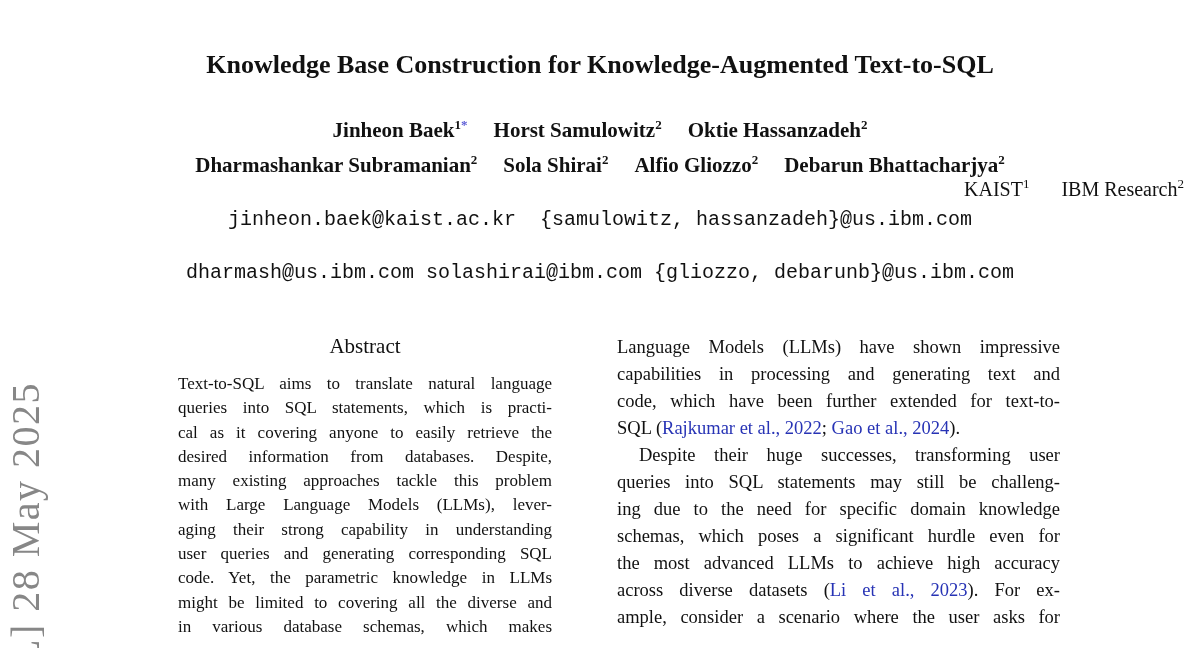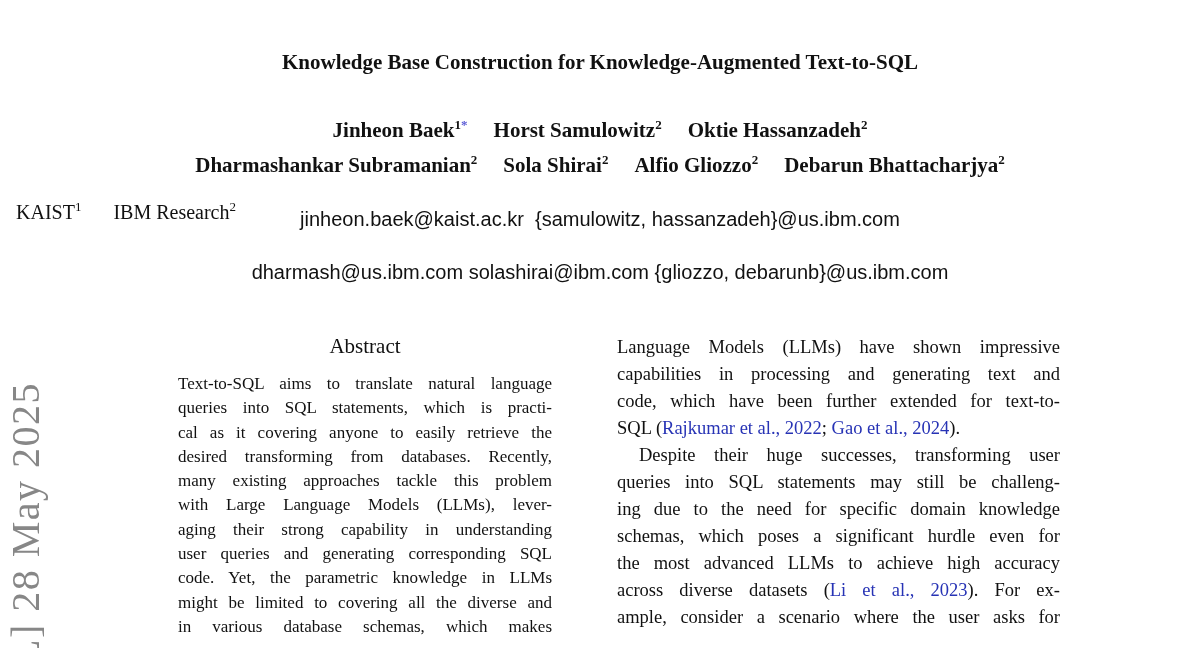--- a/index.html
+++ b/index.html
@@ -31,21 +31,21 @@
     white-space: nowrap;
     font-family: "Liberation Serif", serif;
   }
   .title {
     position: absolute;
     top: 50px;
     left: 0;
     width: 100%;
     text-align: center;
     font-weight: bold;
-    font-size: 21px;
+    font-size: 26px;
     font-family: Liberation Serif, serif;
   }
   .authors {
     position: absolute;
     top: 114px;
     left: 0;
     width: 100%;
     text-align: center;
   }
   .author-row { line-height: 33px; font-weight: bold; font-size: 21px; }
@@ -55,33 +55,32 @@
     position: relative;
     top: -8px;
     font-weight: bold;
   }
   .sup.mark { color: var(--mark); }
   .affils {
     position: absolute;
     top: 178px;
     left: 0;
     width: 100%;
-    text-align: left;
+    text-align: right;
     font-size: 20px;
     font-weight: normal;
-    margin-top: 23px;
   }
   .affil { margin: 0 16px; white-space: nowrap; }
   .affil .sup { font-weight: normal; }
   .email {
     position: absolute;
     left: 0;
     width: 100%;
     text-align: center;
-    font-family: Liberation Sans, sans-serif;
+    font-family: Liberation Mono, monospace;
     font-size: 20px;
     white-space: pre;
     letter-spacing: 0;
   }
   .email.e1 { top: 208px; }
   .email.e2 { top: 237px; margin-top: 24px; }
   .abs-head {
     position: absolute;
     left: 178px;
     width: 374px;
@@ -131,21 +130,21 @@
 
   <div class="email e1">jinheon.baek@kaist.ac.kr  {samulowitz, hassanzadeh}@us.ibm.com</div>
   <div class="email e2">dharmash@us.ibm.com solashirai@ibm.com {gliozzo, debarunb}@us.ibm.com</div>
 
   <div class="abs-head">Abstract</div>
 
   <div class="col" id="abs-body">
       <div class="tl j">Text-to-SQL aims to translate natural language</div>
       <div class="tl j">queries into SQL statements, which is practi-</div>
       <div class="tl j">cal as it covering anyone to easily retrieve the</div>
-      <div class="tl j">desired transforming from databases. Recently,</div>
+      <div class="tl j">desired information from databases. Despite,</div>
       <div class="tl j">many existing approaches tackle this problem</div>
       <div class="tl j">with Large Language Models (LLMs), lever-</div>
       <div class="tl j">aging their strong capability in understanding</div>
       <div class="tl j">user queries and generating corresponding SQL</div>
       <div class="tl j">code. Yet, the parametric knowledge in LLMs</div>
       <div class="tl j">might be limited to covering all the diverse and</div>
       <div class="tl j">in various database schemas, which makes</div>
     </div>
 
   <div class="col" id="right-col">

